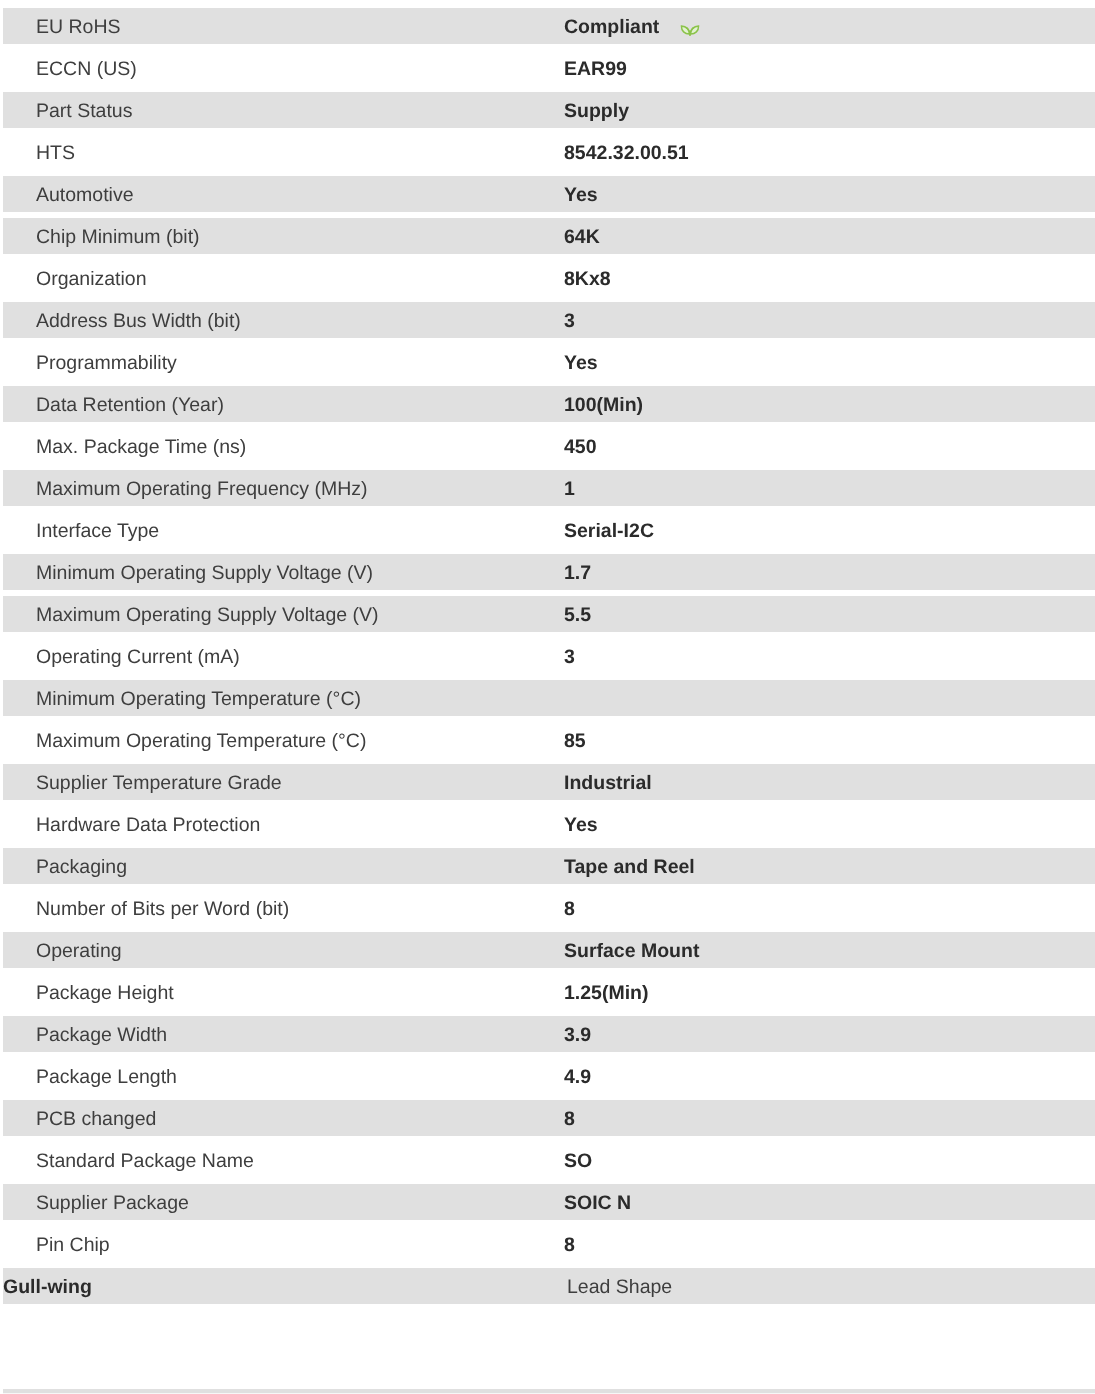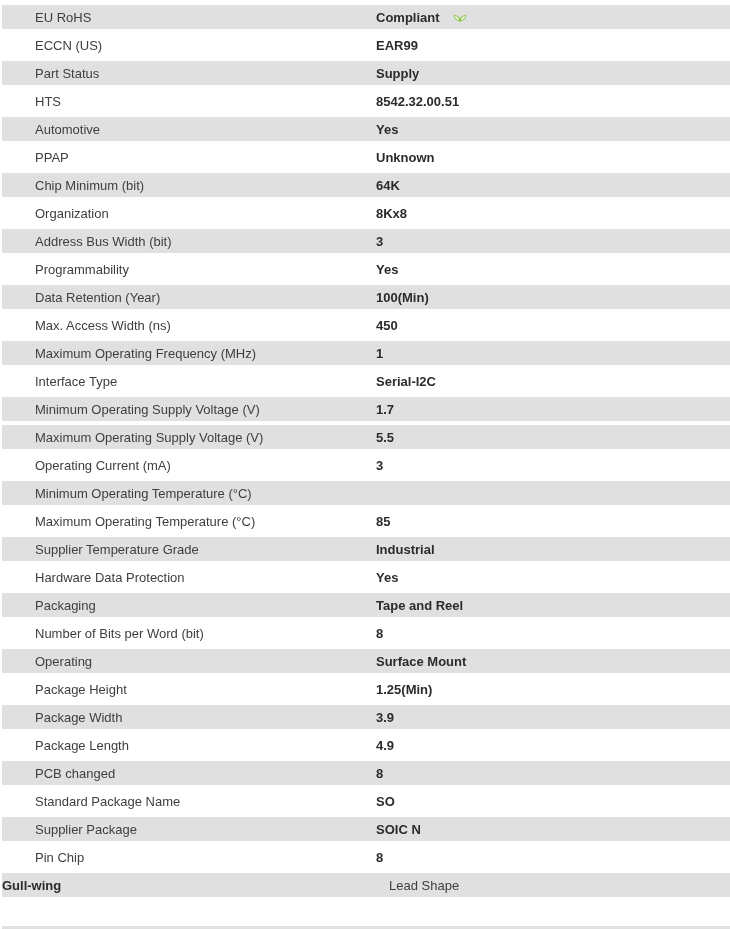--- a/index.html
+++ b/index.html
@@ -29,30 +29,30 @@
     border-top: 2px solid transparent;
     border-bottom: 2px solid transparent;
     background-clip: padding-box;
   }
   .row.shaded {
     background-color: #e0e0e0;
   }
   .cell.label {
     box-sizing: border-box;
     width: 374px;
-    padding-left: 33px;
+    padding-left: 22px;
     font-size: 13px;
     color: #3e3e3e;
     white-space: nowrap;
     overflow: hidden;
   }
   .cell.value {
     flex: 1;
     display: flex;
-    align-items: flex-start;
+    align-items: flex-end;
     font-size: 13px;
     font-weight: 700;
     color: #2b2b2b;
     white-space: nowrap;
   }
   .leaf {
     display: inline-flex;
     margin-left: 13px;
     line-height: 0;
   }
@@ -100,26 +100,20 @@
     <div class="cell value">
           <span class="value-text">8542.32.00.51</span>
         </div>
   </div>
       <div class="row shaded">
     <div class="cell label">Automotive</div>
     <div class="cell value">
           <span class="value-text">Yes</span>
         </div>
   </div>
-      <div class="row">
-    <div class="cell label">PPAP</div>
-    <div class="cell value">
-          <span class="value-text">Unknown</span>
-        </div>
-  </div>
       <div class="row shaded">
     <div class="cell label">Chip Minimum (bit)</div>
     <div class="cell value">
           <span class="value-text">64K</span>
         </div>
   </div>
       <div class="row">
     <div class="cell label">Organization</div>
     <div class="cell value">
           <span class="value-text">8Kx8</span>
@@ -137,21 +131,21 @@
           <span class="value-text">Yes</span>
         </div>
   </div>
       <div class="row shaded">
     <div class="cell label">Data Retention (Year)</div>
     <div class="cell value">
           <span class="value-text">100(Min)</span>
         </div>
   </div>
       <div class="row">
-    <div class="cell label">Max. Access Width (ns)</div>
+    <div class="cell label">Max. Package Time (ns)</div>
     <div class="cell value">
           <span class="value-text">450</span>
         </div>
   </div>
       <div class="row shaded">
     <div class="cell label">Maximum Operating Frequency (MHz)</div>
     <div class="cell value">
           <span class="value-text">1</span>
         </div>
   </div>

